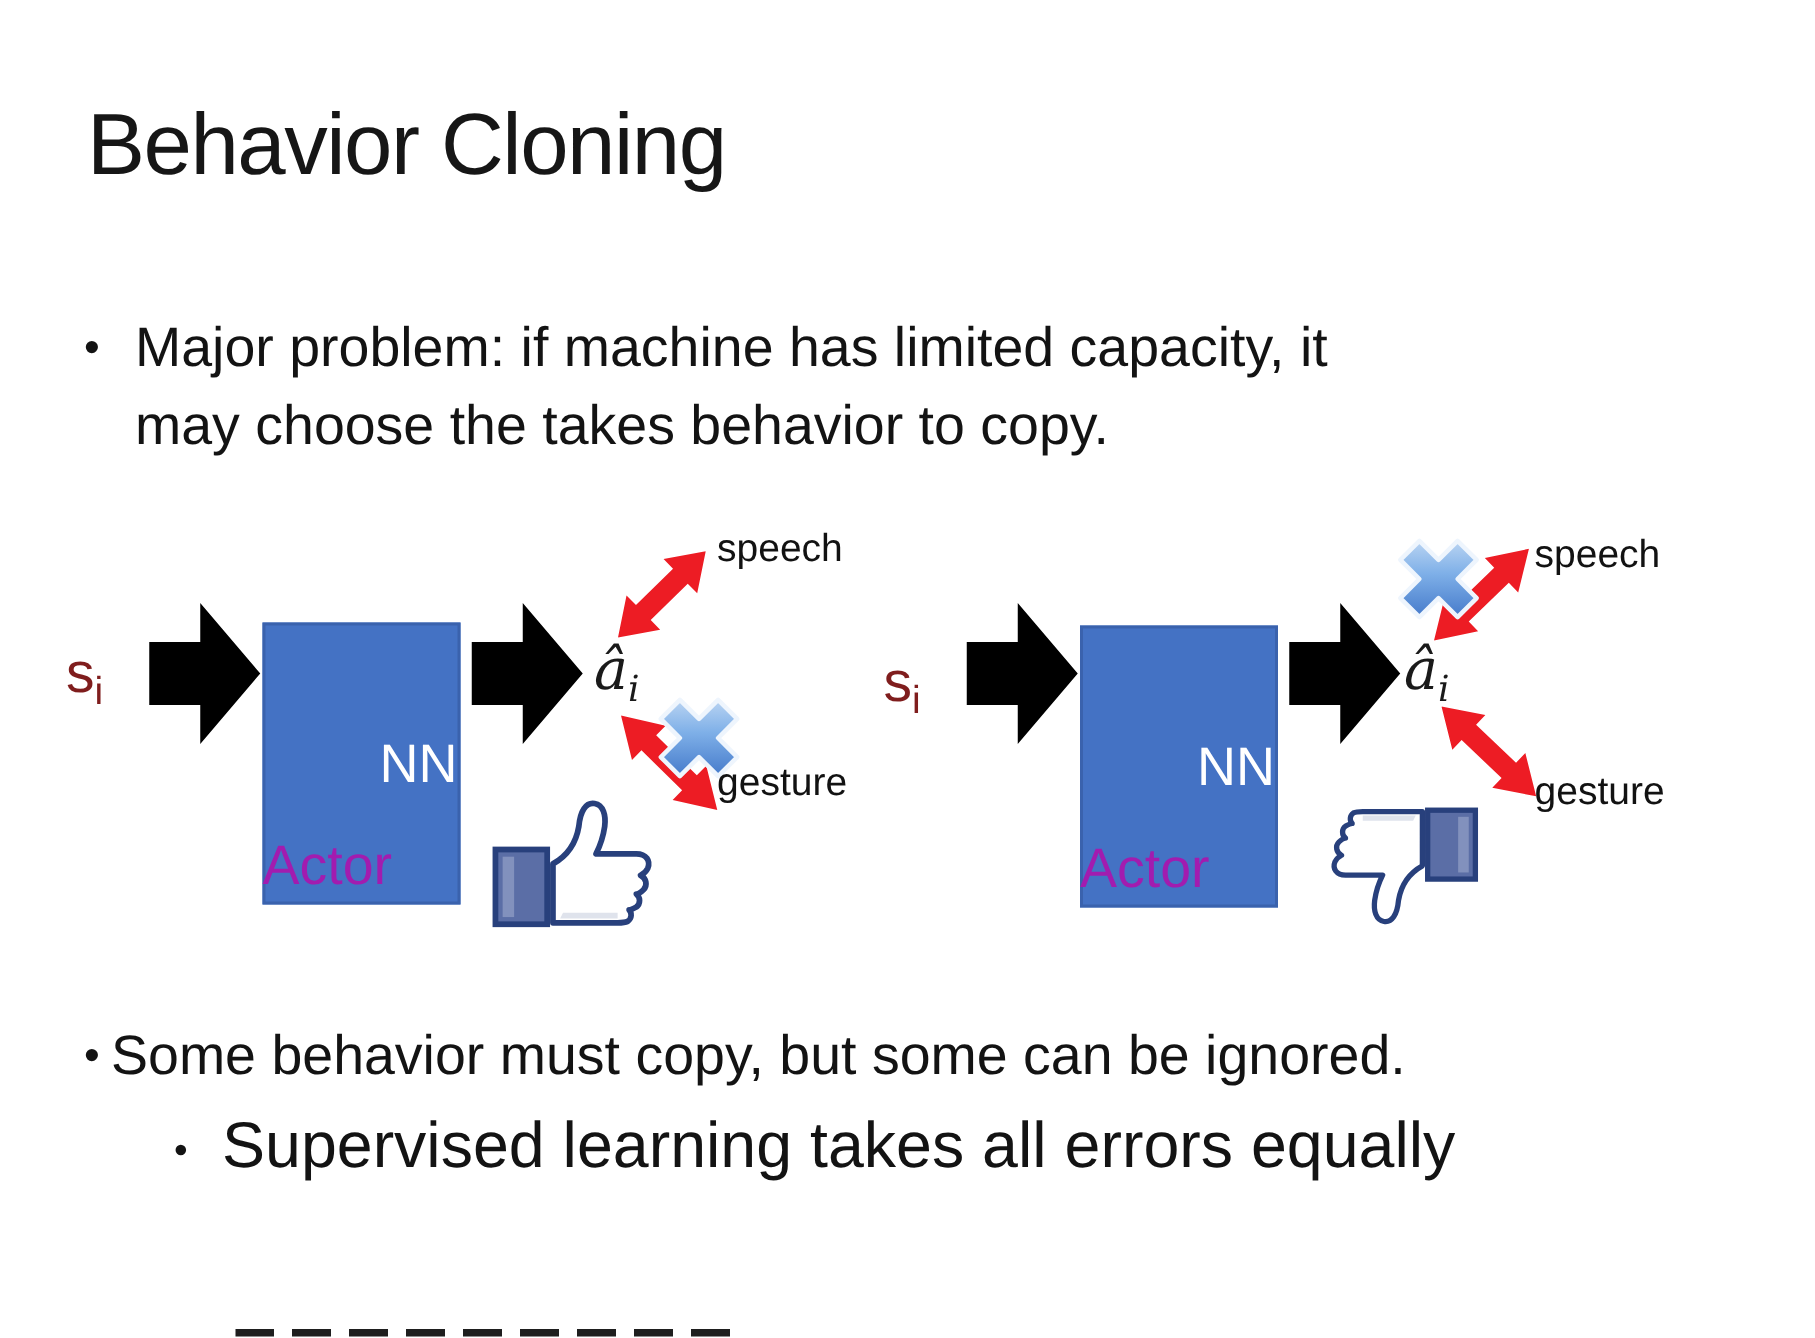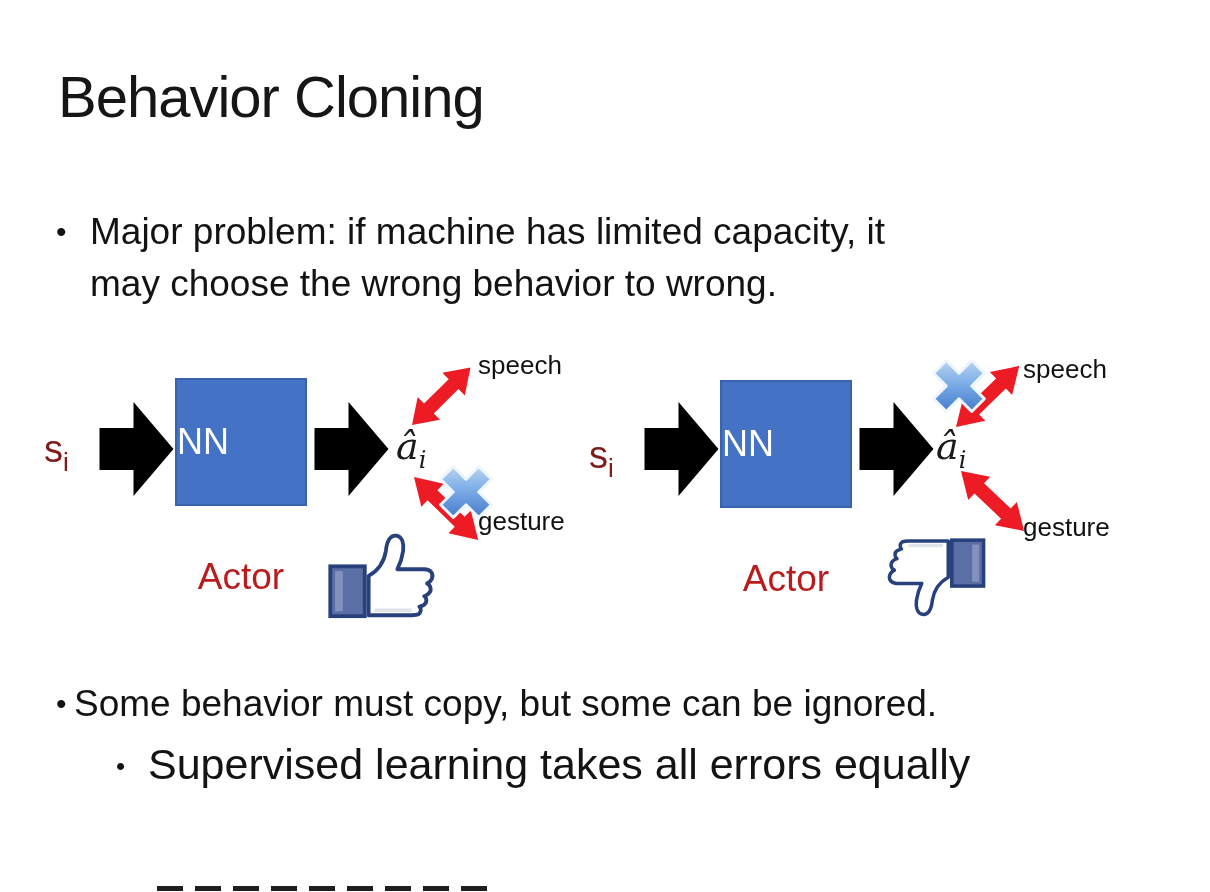--- a/index.html
+++ b/index.html
@@ -8,29 +8,29 @@
     overflow:hidden;font-family:"Liberation Sans","DejaVu Sans",sans-serif;color:#111;
   }
   .abs{position:absolute;}
   .title{
     left:58px;top:42px;font-size:58px;font-weight:300;letter-spacing:-1px;color:#161616;margin-top:21px;
   }
   .bullet-line{font-size:37px;line-height:52px;color:#131313;}
   .bullet-dot{font-size:30px;line-height:52px;color:#131313;}
   .sub-bullet-line{font-size:43px;line-height:48px;color:#131313;}
   .nn-box{
-    width:132px;height:128px;background:#4472c4;border:2px solid #3a62ad;
-    box-sizing:border-box;display:flex;align-items:center;justify-content:flex-start;
+    width:132px;height:188px;background:#4472c4;border:2px solid #3a62ad;
+    box-sizing:border-box;display:flex;align-items:center;justify-content:flex-end;margin-top:37px;
   }
   .nn-label{color:#ffffff;font-size:36px;}
   .state-label{font-size:38px;color:#7f1d1d;}
   .state-label sub{font-size:26px;}
   .out-label{font-family:"DejaVu Serif",serif;font-style:italic;font-size:38px;color:#1a1a1a;}
   .out-label sub{font-size:24px;}
-  .actor-label{width:132px;text-align:center;font-size:37px;color:#b91c1c;}
+  .actor-label{width:132px;font-size:37px;color:#a21caf;}
   .io-label{font-size:26px;color:#121212;}
   .red-arrow{transform-origin:0 50%;}
   .dashes{
     width:332px;height:5px;
     background:repeating-linear-gradient(to right,#1e1e1e 0 26px,transparent 26px 38px);
   }
 </style>
 </head>
 <body>
 
@@ -60,21 +60,21 @@
     </g>
   </defs>
 </svg>
 
 <div class="slide">
 
   <div class="abs title">Behavior Cloning</div>
 
   <div class="abs bullet-dot" style="left:56px;top:206px">•</div>
   <div class="abs bullet-line" style="left:90px;top:206px">Major problem: if machine has limited capacity, it</div>
-  <div class="abs bullet-line" style="left:90px;top:258px">may choose the wrong behavior to wrong.</div>
+  <div class="abs bullet-line" style="left:90px;top:258px">may choose the takes behavior to copy.</div>
 
   <div>
     <div class="abs state-label" style="left:44px;top:428px"><span>s</span><sub>i</sub></div>
 
     <svg class="abs" style="left:99px;top:402px" width="75" height="94" viewBox="0 0 74 94">
         <use href="#block-arrow"></use>
       </svg>
 
     <div class="abs nn-box" style="left:175px;top:378px">
       <span class="nn-label">NN</span>

